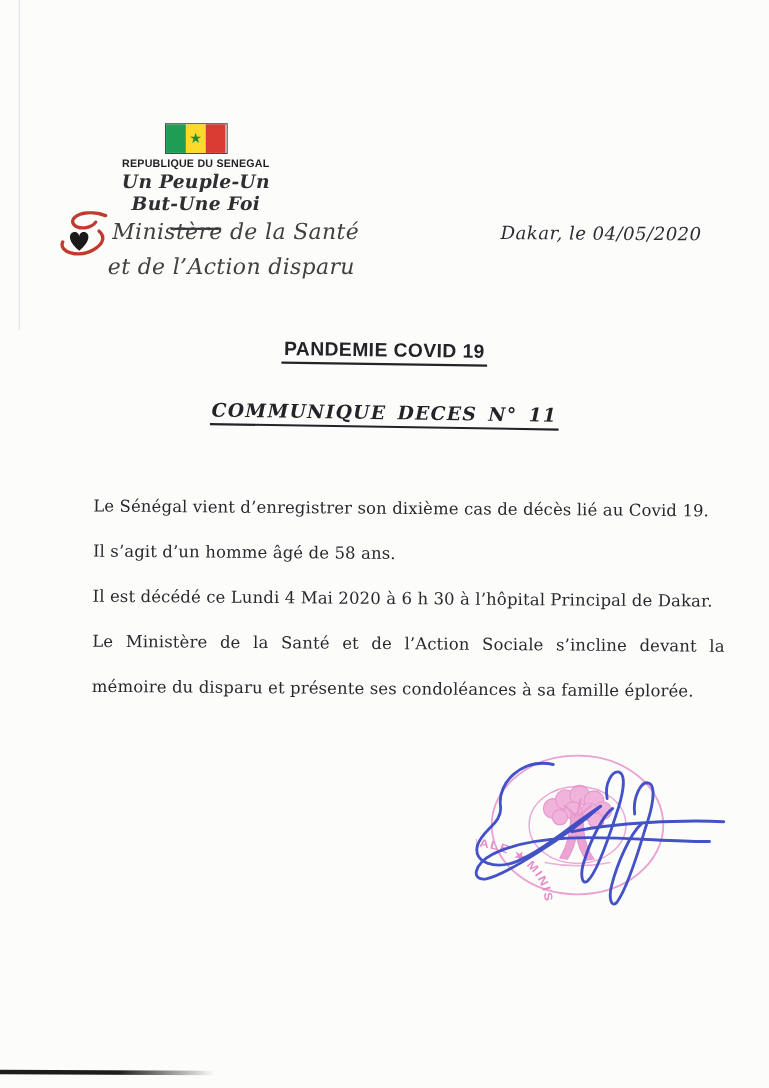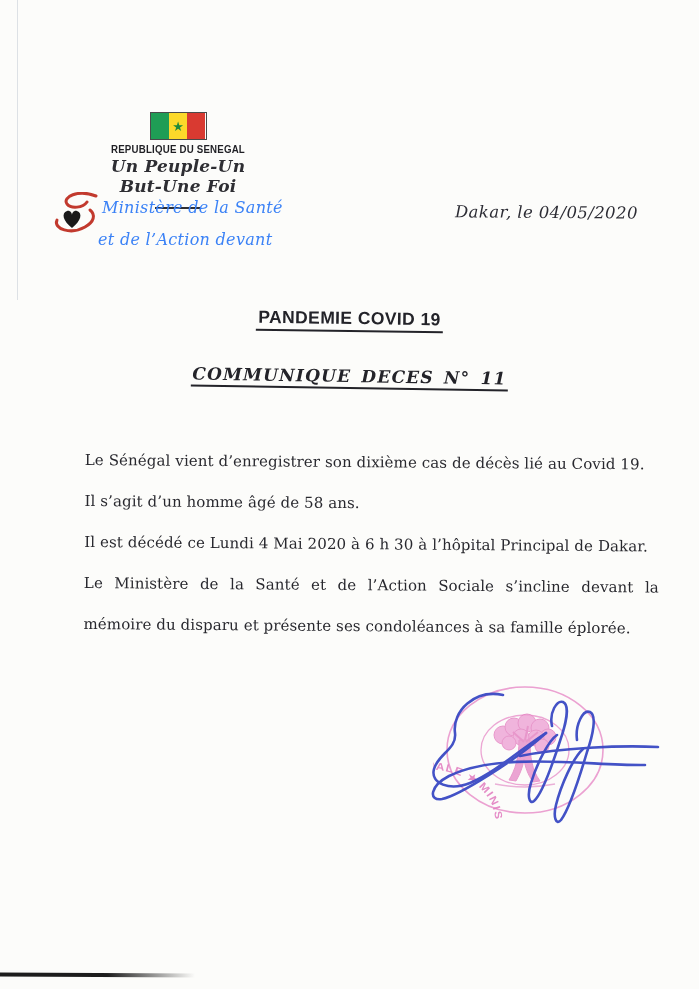--- a/index.html
+++ b/index.html
@@ -18,21 +18,21 @@
   .b-yellow{background:#fcd92a;display:flex;align-items:center;justify-content:center;}
   .b-red{background:#d93a31;}
   .flag-star{color:#1f8a3b;font-size:13px;line-height:1;font-family:"DejaVu Sans",sans-serif;}
   .republic{margin-top:4px;font-family:"Liberation Sans",sans-serif;font-weight:700;font-size:10px;
     letter-spacing:.2px;color:#1f1f24;transform:scaleX(.97);}
   .motto{margin-top:1px;font-style:italic;font-weight:600;font-size:17px;color:#2e2e33;letter-spacing:.2px;}
   .header-rule{width:46px;height:2px;background:#2e2e33;margin:11px auto 0;}
   
   .ministry{left:50px;top:188px;width:260px;height:80px;}
   .ministry-logo{left:0;top:4px;width:50px;height:46px;}
-  .ministry-line{font-style:italic;font-size:16px;color:#3b82f6;letter-spacing:.3px;white-space:nowrap;}
+  .ministry-line{font-style:italic;font-size:20px;color:#404040;letter-spacing:.3px;white-space:nowrap;}
   .m1{left:52px;top:10px;}
   .m2{left:48px;top:42px;}
   
   .dateline{left:455px;top:203px;width:200px;font-style:italic;font-size:16.5px;color:#2c2c34;
     letter-spacing:.4px;transform:rotate(.4deg);white-space:nowrap;}
   
   .title-wrap{left:0;top:308px;width:699px;text-align:center;transform:rotate(.8deg);}
   .title-wrap span{font-family:"Liberation Sans",sans-serif;font-weight:700;font-size:17.5px;
     letter-spacing:.4px;color:#232329;border-bottom:2.5px solid #232329;padding:0 2px 2px;}
   .subtitle-wrap{left:0;top:366px;width:699px;text-align:center;transform:rotate(.9deg);}
@@ -66,21 +66,21 @@
   <div class="header-rule"></div>
 </div>
 
 <div class="abs ministry">
   <svg class="abs ministry-logo" viewBox="0 0 50 46">
     <path d="M46 4 C28 -3 12 5 17 12 C21 17 33 16 37 10" fill="none" stroke="#c23a2e" stroke-width="3" stroke-linecap="round"></path>
     <path d="M7 28 C3 37 21 43 35 35 C44 30 46 23 40 18" fill="none" stroke="#c23a2e" stroke-width="3" stroke-linecap="round"></path>
     <path d="M22 36 C13 29 11 21 17 19 C20 18 22 21 22 23 C22 21 24 18 27 19 C33 21 31 29 22 36 Z" fill="#1a1a1a"></path>
   </svg>
   <div class="abs ministry-line m1">Ministère de la Santé</div>
-  <div class="abs ministry-line m2">et de l’Action devant</div>
+  <div class="abs ministry-line m2">et de l’Action disparu</div>
 </div>
 
 <div class="abs dateline">Dakar, le 04/05/2020</div>
 
 <div class="abs title-wrap">
   <span>PANDEMIE COVID 19</span>
 </div>
 <div class="abs subtitle-wrap">
   <span>COMMUNIQUE DECES N° 11</span>
 </div>

